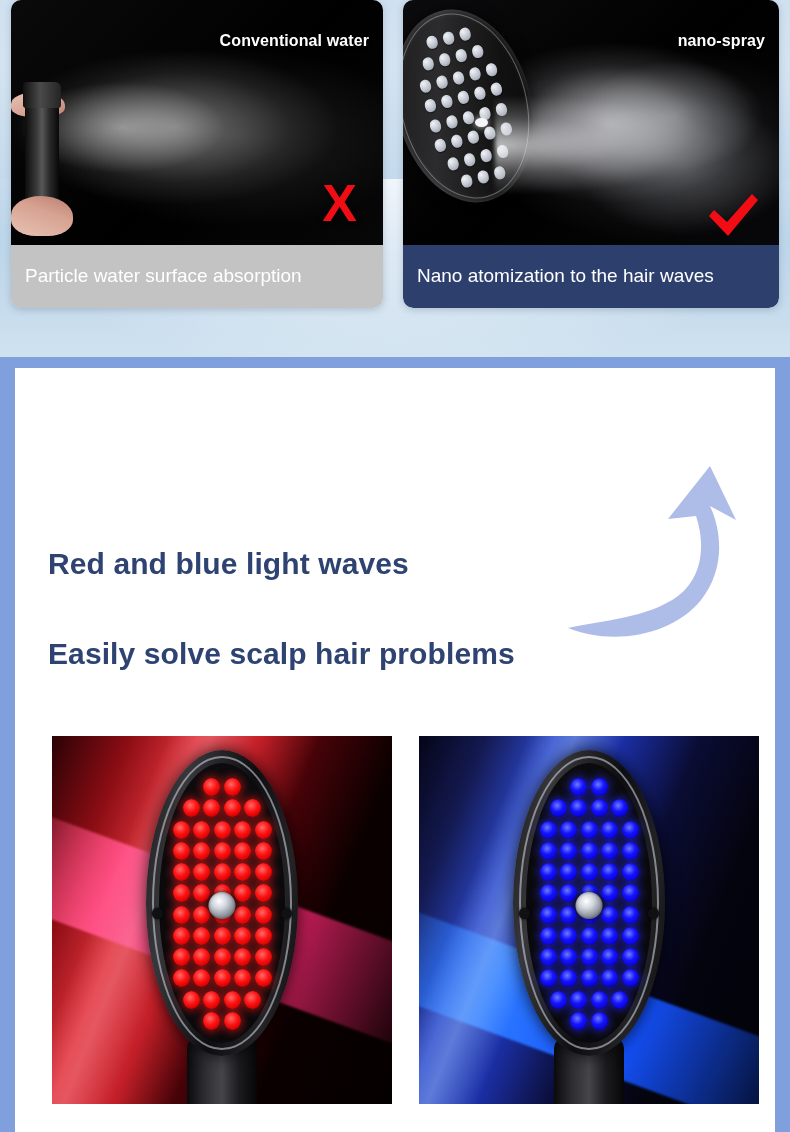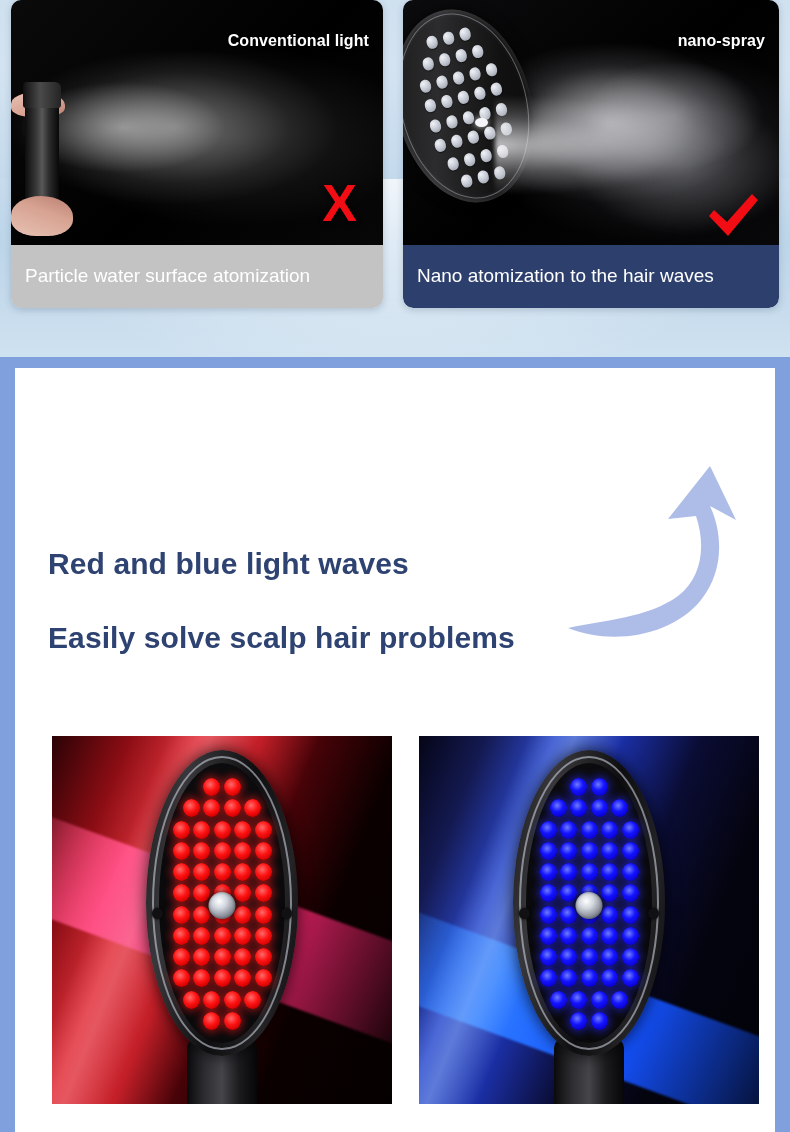--- a/index.html
+++ b/index.html
@@ -211,21 +211,21 @@
     position:absolute; left:33px; top:179px;
     width:620px;
   }
   .headline-line{
     color:#2e4372;
     font-weight:700;
     font-size:30px;
     letter-spacing:.1px;
     white-space:nowrap;
   }
-  .headline-line + .headline-line{ margin-top:40px; }
+  .headline-line + .headline-line{ margin-top:56px; }
 
   
   .swoosh{
     position:absolute; left:545px; top:92px;
     width:210px; height:190px;
     pointer-events:none;
   }
 
   
   .product-row{
@@ -357,26 +357,26 @@
   <div class="blue-strip"></div>
 
   <div class="compare-row">
 
     <div class="panel panel-left">
       <div class="photo photo-conventional">
         <div class="finger-top"></div>
         <div class="bottle"></div>
         <div class="finger-bottom"></div>
 
-        <div class="photo-label">Conventional light</div>
+        <div class="photo-label">Conventional water</div>
 
         <div class="mark mark-x">X</div>
       </div>
 
-      <div class="caption caption-grey">Particle water surface atomization</div>
+      <div class="caption caption-grey">Particle water surface absorption</div>
     </div>
 
     <div class="panel panel-right">
       <div class="photo photo-nano">
         <div class="mist-cloud"></div>
         <div class="device-head">
           <div class="pin-grid" id="pin-grid">
               <div class="pin" style="left: 29.5px; top: 0px;"></div>
               <div class="pin" style="left: 46.5px; top: 0px;"></div>
               <div class="pin" style="left: 63.5px; top: 0px;"></div>

